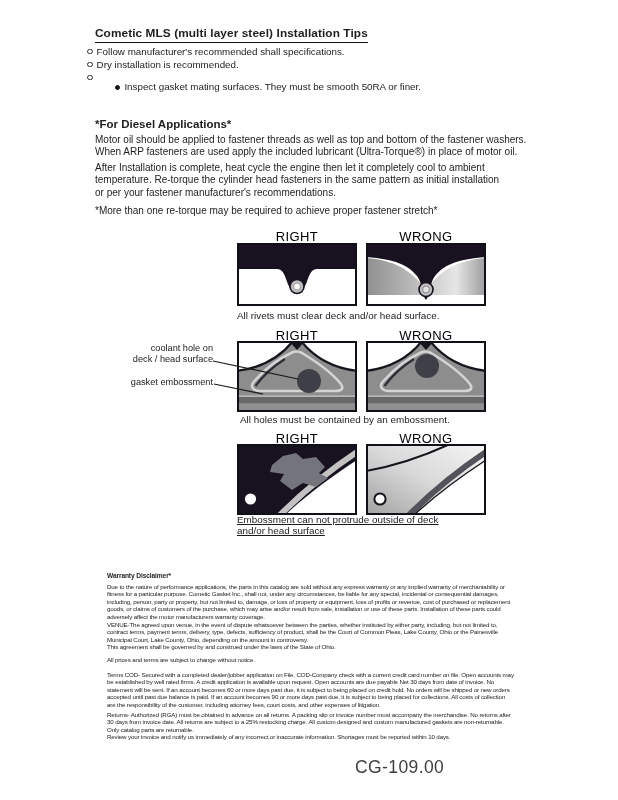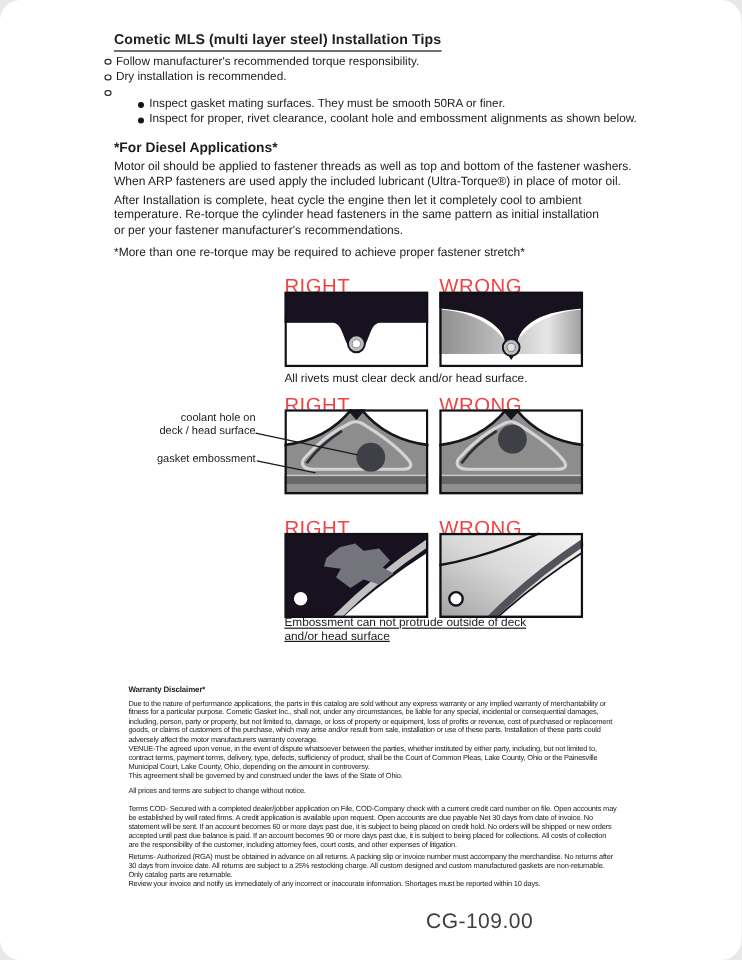--- a/index.html
+++ b/index.html
@@ -1,39 +1,39 @@
 <!DOCTYPE html>
 <html><head>
 <meta charset="utf-8">
 <style>
   html,body{margin:0;padding:0;background:#e8e8e8;}
   .page{
     position:relative;width:618px;height:800px;margin:0 auto;background:#ffffff;
-    font-family:"Liberation Sans","DejaVu Sans",sans-serif;color:#1d1d1f;overflow:hidden;border-radius:17px;
+    font-family:"Liberation Sans","DejaVu Sans",sans-serif;color:#1d1d1f;overflow:hidden;
   }
   .abs{position:absolute;}
   .ml{white-space:pre-line;}
   
   .title{left:95px;top:26px;font-size:11.8px;font-weight:bold;letter-spacing:.1px;
          display:inline-block;border-bottom:1.6px solid #131313;padding-bottom:2px;}
   
   .bullets{left:87px;top:45px;width:500px;font-size:9.8px;line-height:13px;}
   .b-row{display:flex;align-items:flex-start;}
   .b-row .mk{flex:0 0 auto;width:3.6px;height:3.6px;border:1px solid #2c2c2c;border-radius:50%;
              margin:3.9px 4px 0 0;background:#fff;}
   .b-sub{margin-left:28px;}
   .b-sub .mk{background:#151515;border-color:#151515;width:3.4px;height:3.4px;margin-top:4.2px;}
   
   .diesel-h{left:95px;top:118px;font-size:11.5px;font-weight:bold;}
   .para{font-size:10px;line-height:12.4px;width:470px;}
   .p-oil{left:95px;top:134px;}
   .p-retorque{left:95px;top:162px;}
   .p-note{left:95px;top:205px;}
   
-  .fig-label{width:120px;font-size:17px;letter-spacing:.4px;color:#ef4444;}
+  .fig-label{width:120px;text-align:center;font-size:13px;letter-spacing:.4px;color:#000000;}
   .fig-box{width:120px;display:block;}
   .cap{font-size:9.9px;line-height:11.4px;color:#1b1b1d;}
   .callout{width:110px;text-align:right;font-size:9.2px;line-height:10.8px;color:#1b1b1d;}
   .leaders{left:103px;top:330px;pointer-events:none;}
   
   .fineh{left:107px;top:572px;font-size:6.6px;font-weight:bold;letter-spacing:-.1px;}
   .fine{left:107px;width:475px;font-size:6.2px;line-height:7.4px;letter-spacing:-.15px;color:#222;}
   .f1{top:583px;}.f2{top:621px;}.f3{top:656px;}.f4{top:671px;}.f5{top:711px;}.f6{top:726px;}
   
   .pagenum{left:355px;top:757px;font-size:17.5px;letter-spacing:.4px;color:#404040;}
@@ -41,36 +41,32 @@
 </head>
 <body>
 
 <div class="page">
 
   <div class="abs title">Cometic MLS (multi layer steel) Installation Tips</div>
 
   <div class="abs bullets">
     <div class="b-row">
       <span class="mk"></span>
-      <span>Follow manufacturer's recommended torque responsibility.</span>
+      <span>Follow manufacturer's recommended shall specifications.</span>
     </div>
     <div class="b-row">
       <span class="mk"></span>
       <span>Dry installation is recommended.</span>
     </div>
     <div class="b-row">
       <span class="mk"></span>
     </div>
     <div class="b-row b-sub">
       <span class="mk"></span>
       <span>Inspect gasket mating surfaces.  They must be smooth 50RA or finer.</span>
-    </div>
-    <div class="b-row b-sub">
-      <span class="mk"></span>
-      <span>Inspect for proper, rivet clearance, coolant hole and embossment alignments as shown below.</span>
     </div>
   </div>
 
   <div class="abs diesel-h">*For Diesel Applications*</div>
   <div class="abs para ml p-oil">Motor oil should be applied to fastener threads as well as top and bottom of the fastener washers.
 When ARP fasteners are used apply the included lubricant (Ultra-Torque®) in place of motor oil.</div>
   <div class="abs para p-note">*More than one re-torque may be required to achieve proper fastener stretch*</div>
   <div class="abs para ml p-retorque">After Installation is complete, heat cycle the engine then let it completely cool to ambient
 temperature. Re-torque the cylinder head fasteners in the same pattern as initial installation
 or per your fastener manufacturer's recommendations.</div>
@@ -143,20 +139,21 @@
     <path d="M18.5 45 C25 36 36 25.5 48 18" fill="none" stroke="#2e2e36" stroke-width="2.2"></path>
     <circle cx="61" cy="25" r="12" fill="#3f3f47"></circle>
     <rect x="1" y="1" width="118" height="69" fill="none" stroke="#101016" stroke-width="2"></rect>
   </svg>
 
   <svg class="abs leaders" width="420" height="100" viewBox="0 0 420 100">
     <line x1="110" y1="31" x2="195" y2="49" stroke="#1a1a1a" stroke-width="1.1"></line>
     <line x1="111" y1="54" x2="160" y2="64" stroke="#1a1a1a" stroke-width="1.1"></line>
   </svg>
 
+  <div class="abs cap" style="left:240px;top:414px;">All holes must be contained by an embossment.</div>
 
   <div class="abs fig-label" style="left:237px;top:431px;">RIGHT</div>
   <div class="abs fig-label" style="left:366px;top:431px;">WRONG</div>
 
   <svg class="abs fig-box" style="left:237px;top:444px;" width="120" height="71" viewBox="0 0 120 71">
     <rect width="120" height="71" fill="#18111f"></rect>
     <path d="M120 8 C93 26 69 45 43 71" stroke="#c2c2c2" stroke-width="6" fill="none"></path>
     <path d="M120 16 C94 33 71 50 48 71 L120 71 Z" fill="#ffffff"></path>
     <polygon points="35,21 46,12 59,9 66,15 79,13 88,23 82,29 91,34 79,43 66,39 55,46 43,37 47,30 33,28" fill="#74747c"></polygon>
     <circle cx="13.5" cy="55" r="5.6" fill="#ffffff"></circle>

